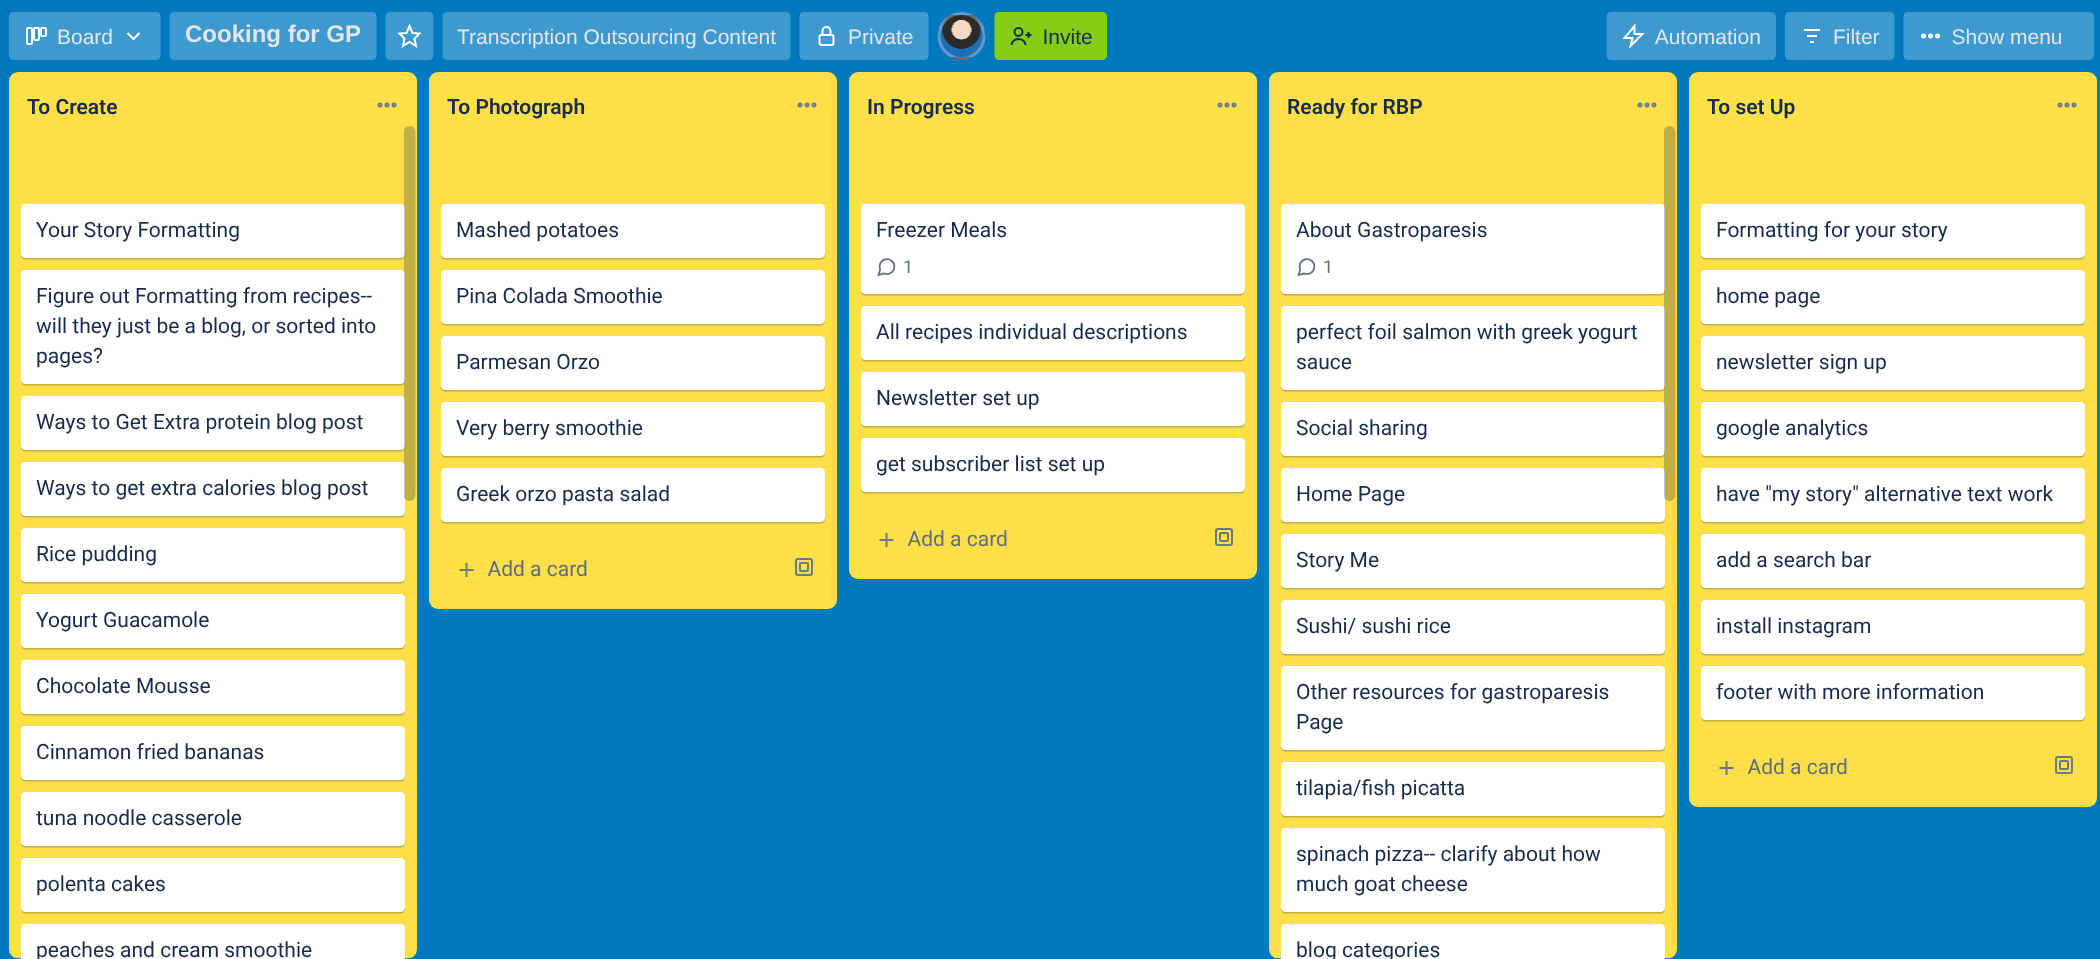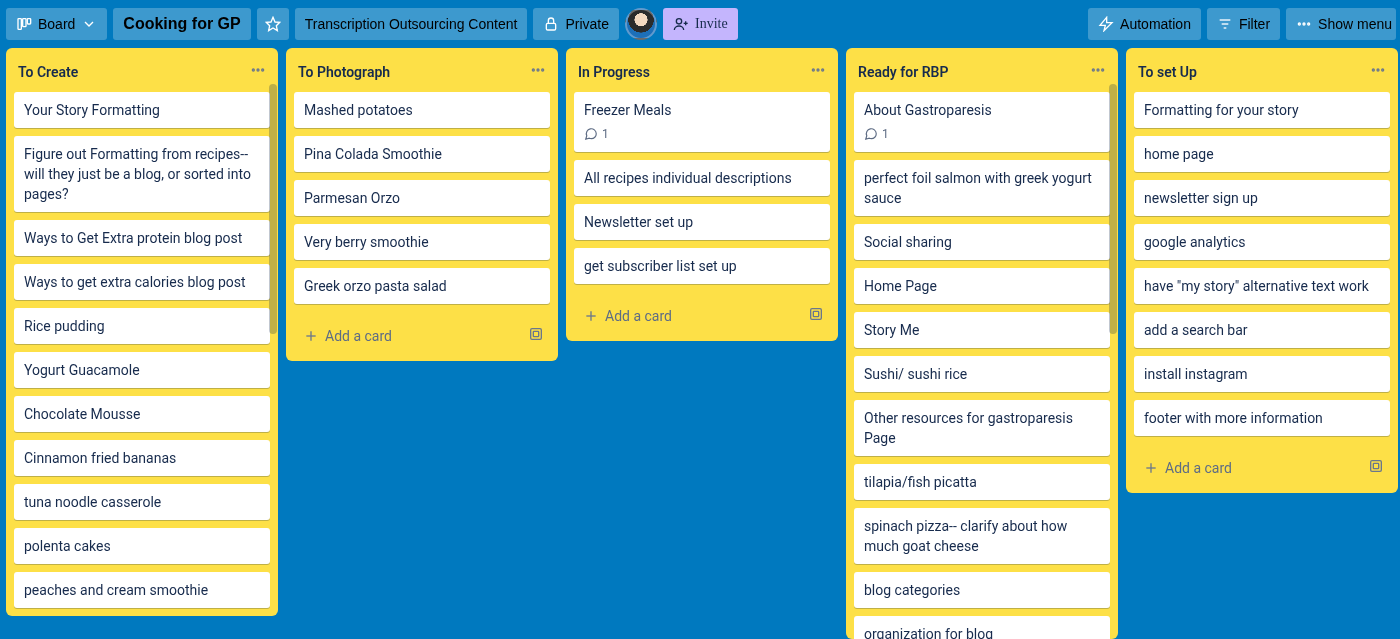--- a/index.html
+++ b/index.html
@@ -19,40 +19,39 @@
     align-items: center;
     padding: 8px 4px 8px 6px;
     gap: 6px;
     height: 48px;
   }
   .hdr-btn {
     display: inline-flex;
     align-items: center;
     gap: 6px;
     background: rgba(255,255,255,0.24);
-    color: #000000;
+    color: #e5e5e5;
     border: none;
     border-radius: 3px;
     padding: 6px 10px;
     font-size: 14px;
     font-weight: 500;
     cursor: pointer;
     white-space: nowrap;
     height: 32px;
   }
   .hdr-btn.title {
     font-weight: 700;
     font-size: 16px;
     padding: 4px 10px;
   }
   .hdr-btn.icon-only { padding: 6px 8px; }
   .hdr-btn.invite {
-    background: #c4b5fd;
+    background: #84cc16;
     color: #172b4d;
-    font-family: Liberation Serif, serif;
   }
   .avatar {
     width: 32px; height: 32px; border-radius: 50%;
     background: radial-gradient(circle at 50% 35%, #f3d9c0 0 28%, #2b2b2b 29% 55%, #1d6fb8 56% 100%);
     border: 2px solid rgba(255,255,255,0.3);
   }
   .spacer { flex: 1; }
   svg.icn { width: 16px; height: 16px; fill: none; stroke: currentColor; stroke-width: 2; }
   .board-header svg.icn { stroke: #fff; }
   .hdr-btn.invite svg.icn { stroke: #172b4d; }
@@ -90,20 +89,21 @@
   .list-menu {
     color: #6b778c;
     cursor: pointer;
     padding: 4px;
     border-radius: 3px;
   }
   .list-cards {
     padding: 0 8px;
     overflow-y: auto;
     flex: 1 1 auto;
+    margin-top: 44px;
   }
   .card {
     background: #fff;
     border-radius: 3px;
     box-shadow: 0 1px 0 rgba(9,30,66,0.25);
     padding: 8px 10px;
     margin-bottom: 8px;
     font-size: 14px;
     line-height: 20px;
     color: #172b4d;
@@ -223,21 +223,21 @@
 
   <button class="hdr-btn">
     <svg class="icn" viewBox="0 0 24 24">
         <line x1="4" y1="6" x2="20" y2="6"></line>
         <line x1="7" y1="12" x2="17" y2="12"></line>
         <line x1="10" y1="18" x2="14" y2="18"></line>
       </svg>
     <span>Filter</span>
   </button>
 
-  <button class="hdr-btn" style="padding-right:4px;">
+  <button class="hdr-btn" style="padding-right:21px;">
     <svg class="icn" viewBox="0 0 24 24">
         <circle cx="5" cy="12" r="1.5"></circle>
         <circle cx="12" cy="12" r="1.5"></circle>
         <circle cx="19" cy="12" r="1.5"></circle>
       </svg>
     <span>Show menu</span>
   </button>
 </div>
 
 <div class="board" id="board">

